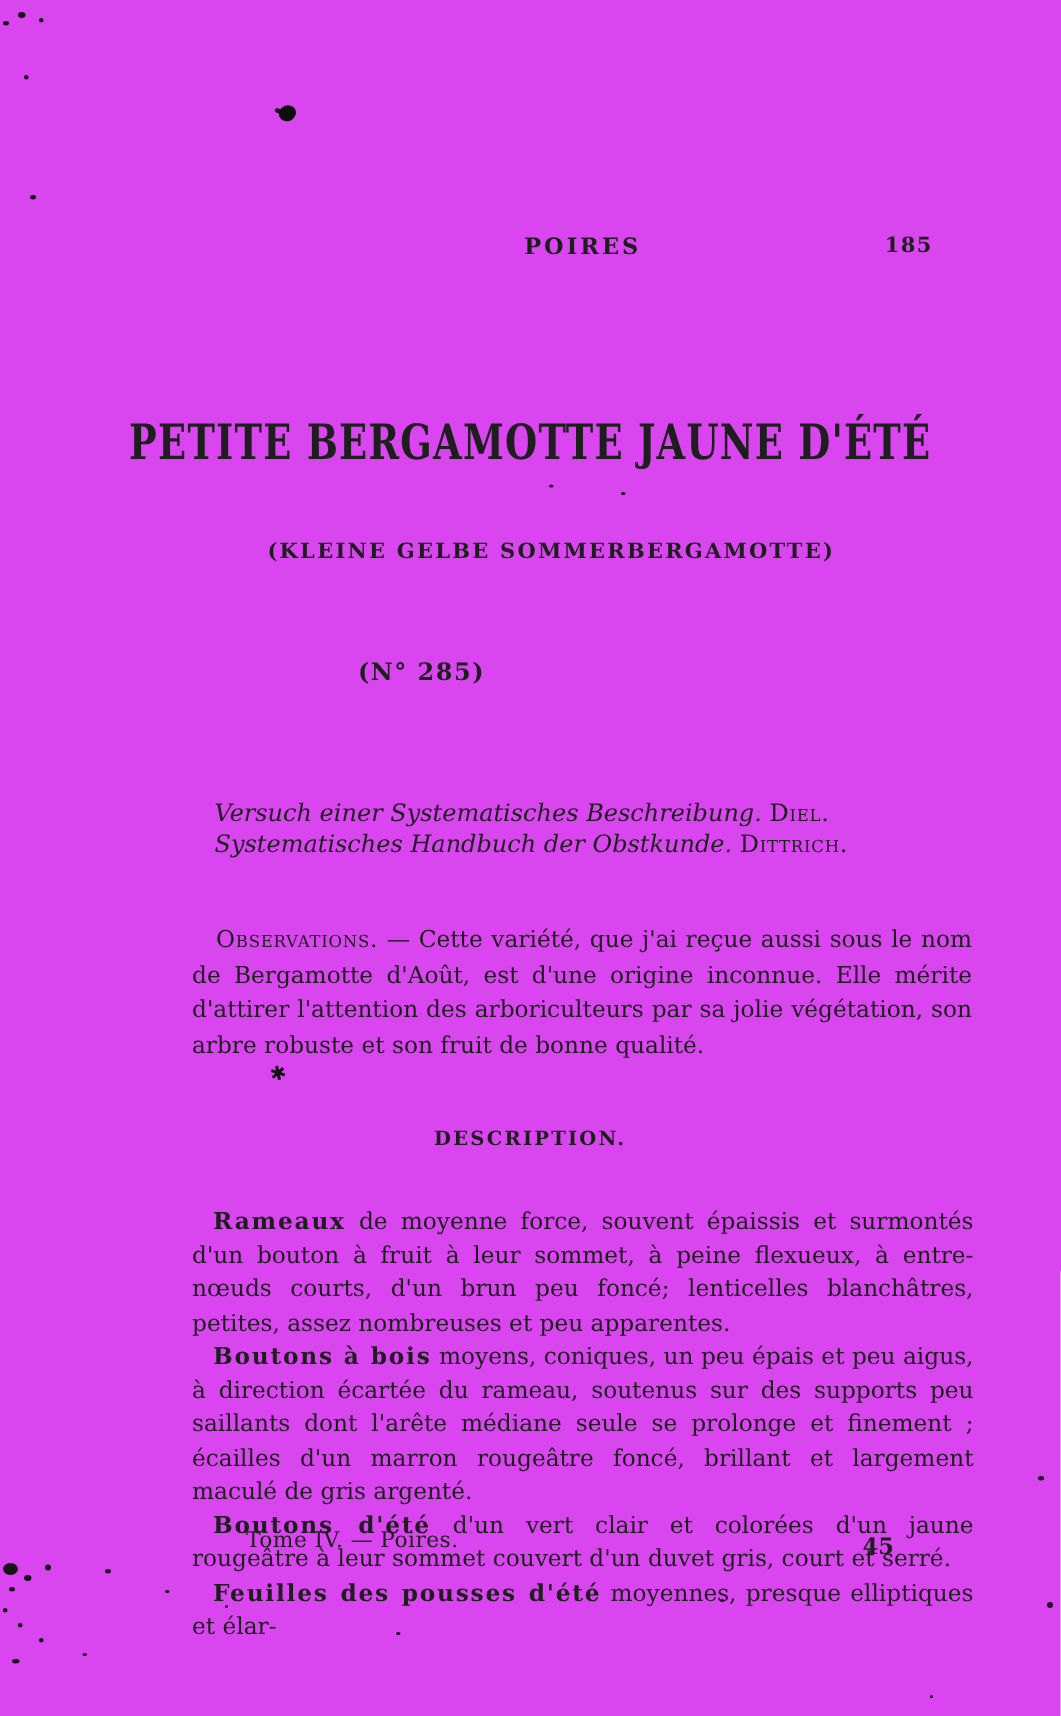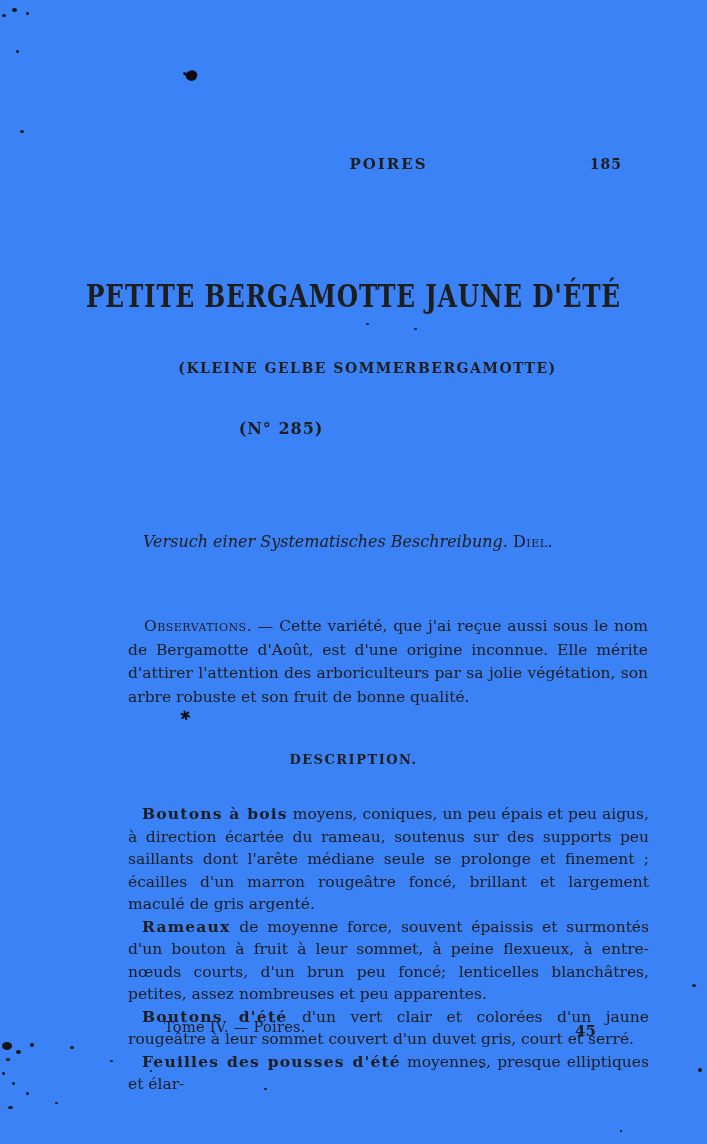--- a/index.html
+++ b/index.html
@@ -1,20 +1,20 @@
 <!DOCTYPE html>
 <html><head>
 <meta charset="utf-8">
 <style>
   html,body{margin:0;padding:0;background:#e8e8e4;}
   .page{
     position:relative;
     width:707px;height:1144px;
     margin:0 auto;
-    background:#3b82f6;
+    background:#d946ef;
     color:#1e1e1e;
     font-family:"DejaVu Serif", serif;
     overflow:hidden;
   }
   
   .running-header{position:absolute;top:155px;left:127px;width:523px;height:20px;}
   .running-title{
     position:absolute;left:0;right:0;text-align:center;
     font-size:15px;font-weight:bold;letter-spacing:2px;
   }
@@ -27,21 +27,21 @@
     position:absolute;top:278px;left:0;width:707px;
     text-align:center;font-weight:bold;font-size:30px;
     letter-spacing:1px;white-space:nowrap;
     transform:scaleX(0.82) scaleY(1.08);transform-origin:50% 50%;
   }
   .variety-subtitle{
     position:absolute;top:360px;left:0;width:707px;
     text-align:center;font-weight:bold;font-size:14px;letter-spacing:1.5px;margin-left:14px;
   }
   .variety-number{
-    position:absolute;top:419px;left:0;width:562px;
+    position:absolute;top:438px;left:0;width:562px;
     text-align:center;font-weight:bold;font-size:16px;letter-spacing:1px;
   }
   
   .references{
     position:absolute;top:531px;left:143px;width:500px;
     font-style:italic;font-size:16px;line-height:21px;
   }
   .sc{font-variant:small-caps;font-style:normal;letter-spacing:0.5px;}
   
   .observations{
@@ -94,39 +94,43 @@
 
   <div class="variety-title">PETITE BERGAMOTTE JAUNE D'ÉTÉ</div>
   <div class="variety-subtitle">(KLEINE GELBE SOMMERBERGAMOTTE)</div>
   <div class="variety-number">(N° 285)</div>
 
   <div class="references">
     <div>
       <span>Versuch einer Systematisches Beschreibung.</span>
       <span class="sc">Diel.</span>
     </div>
+    <div>
+      <span>Systematisches Handbuch der Obstkunde.</span>
+      <span class="sc">Dittrich.</span>
+    </div>
   </div>
 
   <p class="observations">
     <span class="obs-label">Observations.</span>
     <span>— Cette variété, que j'ai reçue aussi sous le nom de Bergamotte d'Août, est d'une origine inconnue. Elle mérite d'attirer l'attention des arboriculteurs par sa jolie végétation, son arbre robuste et son fruit de bonne qualité.</span>
   </p>
 
   <span class="ornament">✱</span>
 
   <div class="description-heading">DESCRIPTION.</div>
 
   <div class="description-body">
     <p class="desc-para">
+      <b class="term">Rameaux</b>
+      <span>de moyenne force, souvent épaissis et surmontés d'un bouton à fruit à leur sommet, à peine flexueux, à entre-nœuds courts, d'un brun peu foncé; lenticelles blanchâtres, petites, assez nombreuses et peu apparentes.</span>
+    </p>
+    <p class="desc-para">
       <b class="term">Boutons à bois</b>
       <span>moyens, coniques, un peu épais et peu aigus, à direction écartée du rameau, soutenus sur des supports peu saillants dont l'arête médiane seule se prolonge et finement ; écailles d'un marron rougeâtre foncé, brillant et largement maculé de gris argenté.</span>
-    </p>
-    <p class="desc-para">
-      <b class="term">Rameaux</b>
-      <span>de moyenne force, souvent épaissis et surmontés d'un bouton à fruit à leur sommet, à peine flexueux, à entre-nœuds courts, d'un brun peu foncé; lenticelles blanchâtres, petites, assez nombreuses et peu apparentes.</span>
     </p>
     <p class="desc-para">
       <b class="term">Boutons d'été</b>
       <span>d'un vert clair et colorées d'un jaune rougeâtre à leur sommet couvert d'un duvet gris, court et serré.</span>
     </p>
     <p class="desc-para">
       <b class="term">Feuilles des pousses d'été</b>
       <span>moyennes, presque elliptiques et élar-</span>
     </p>
   </div>

